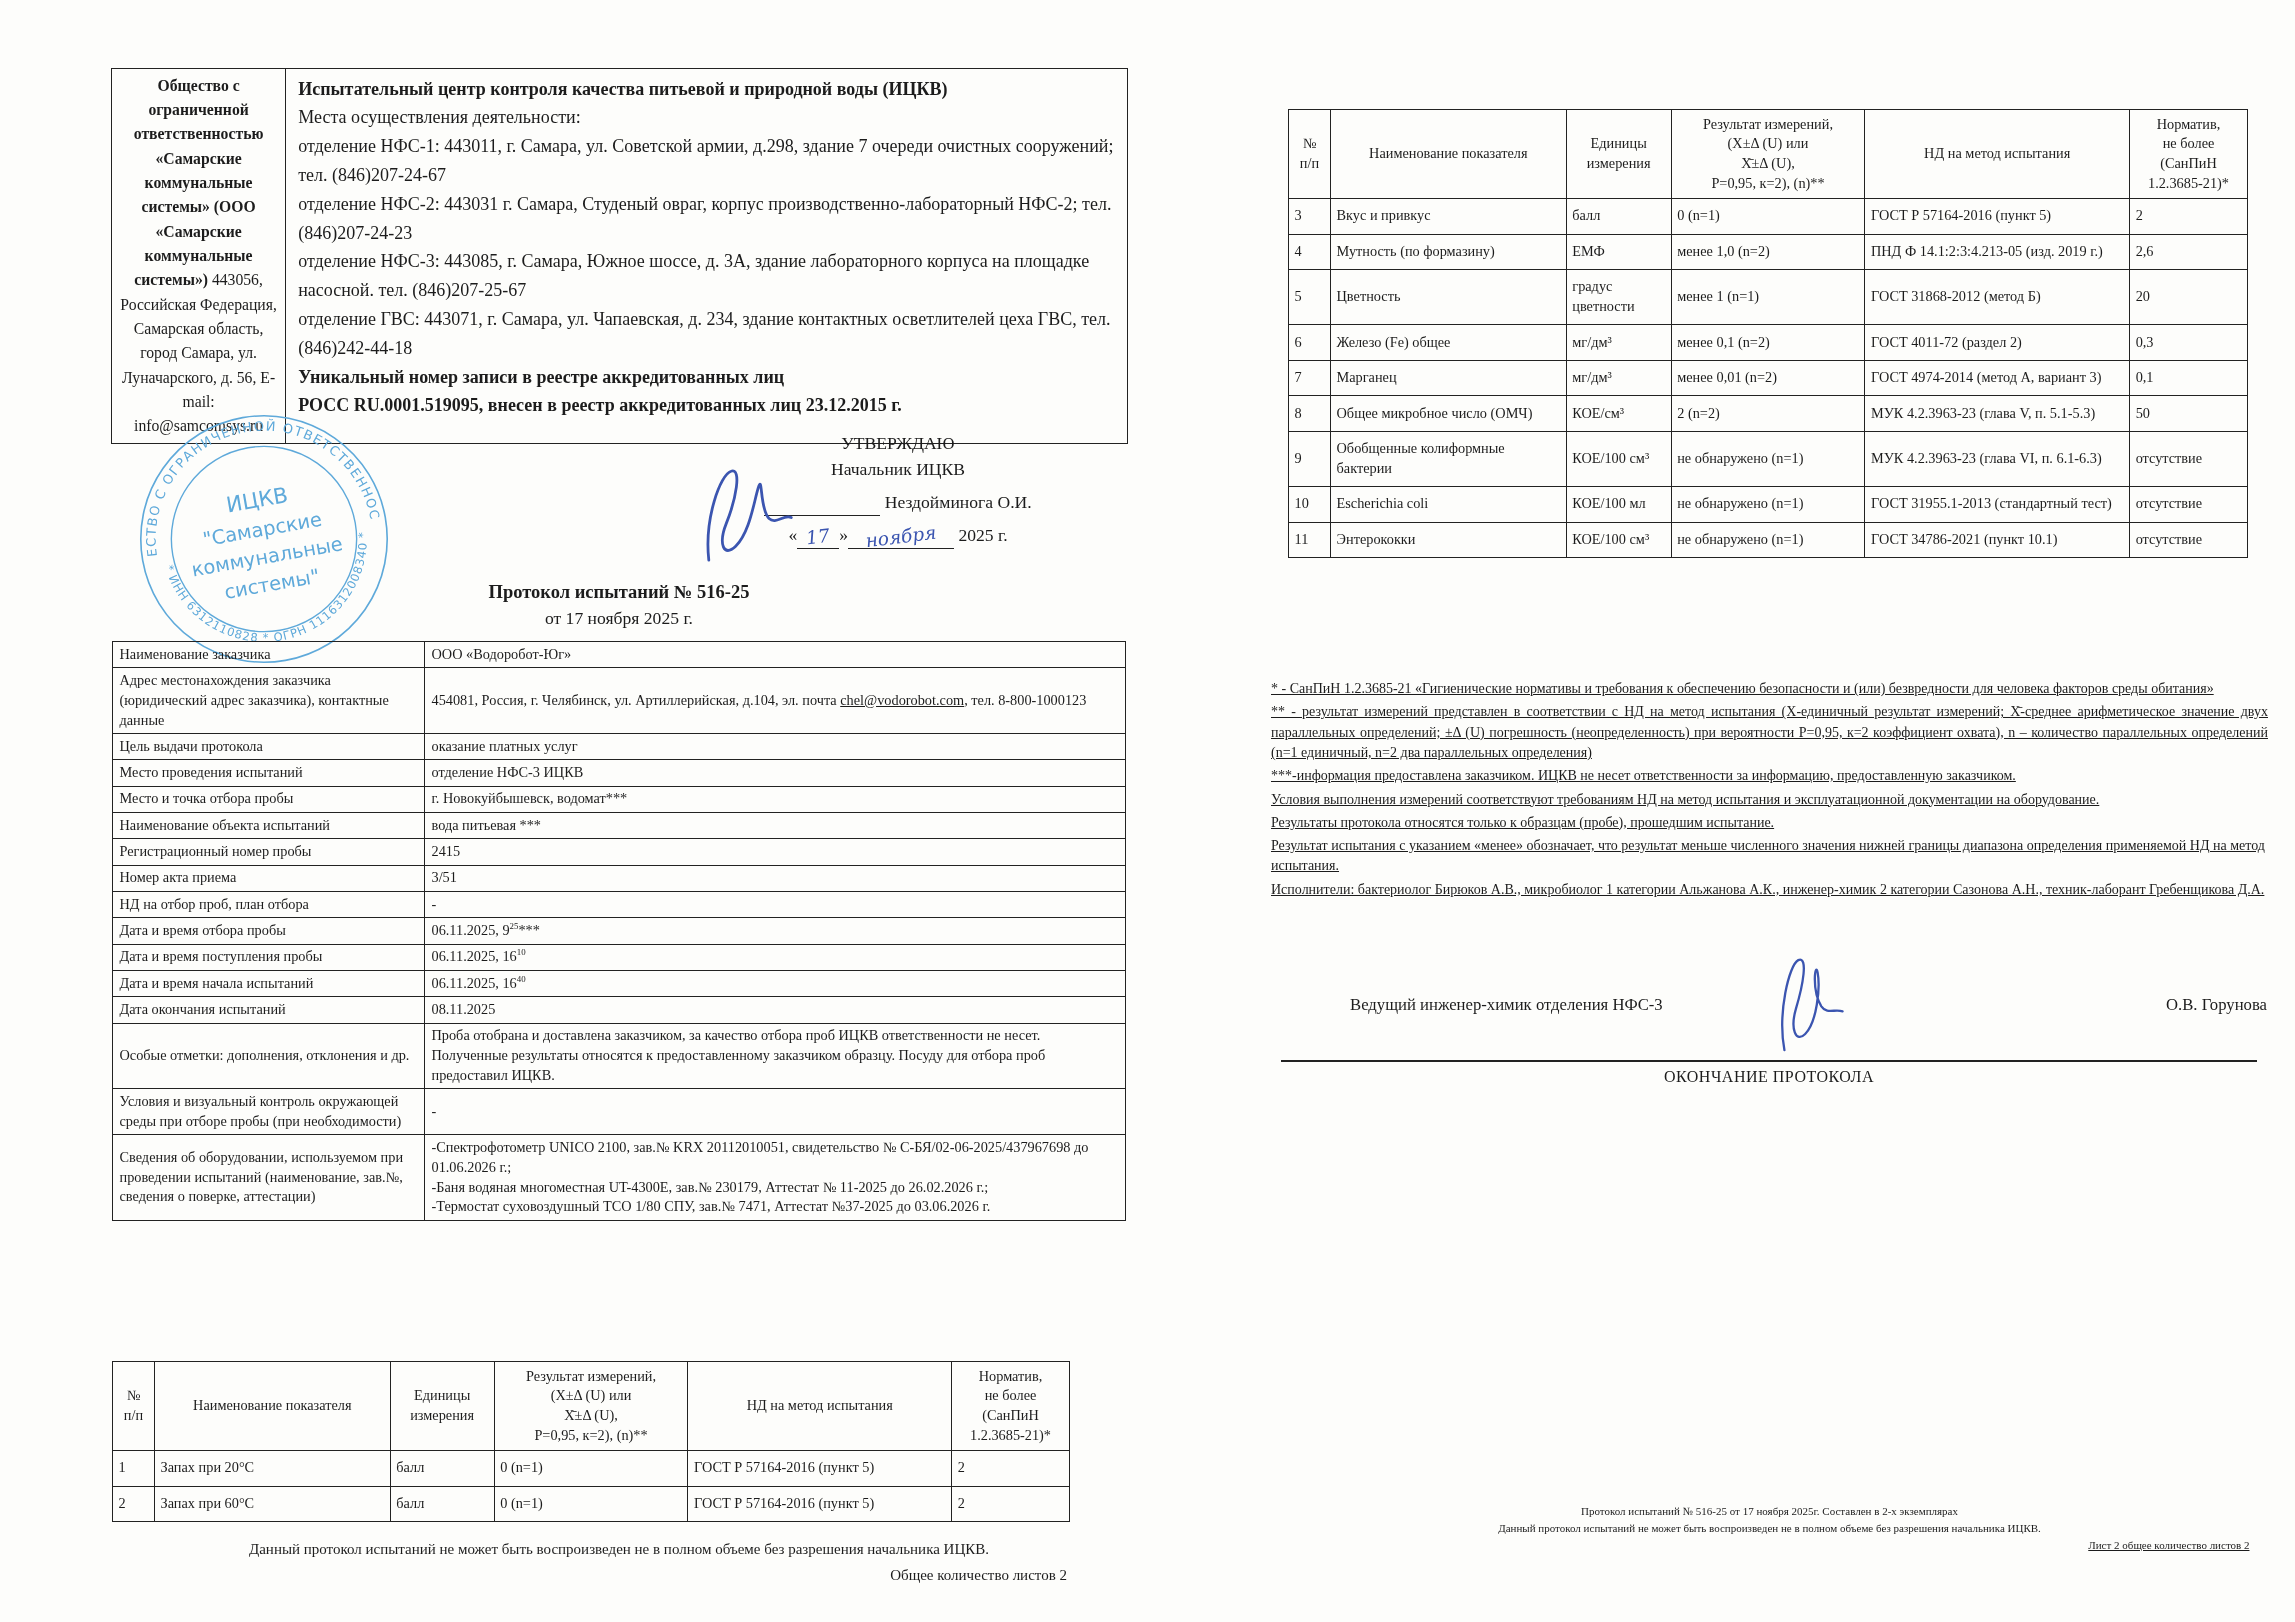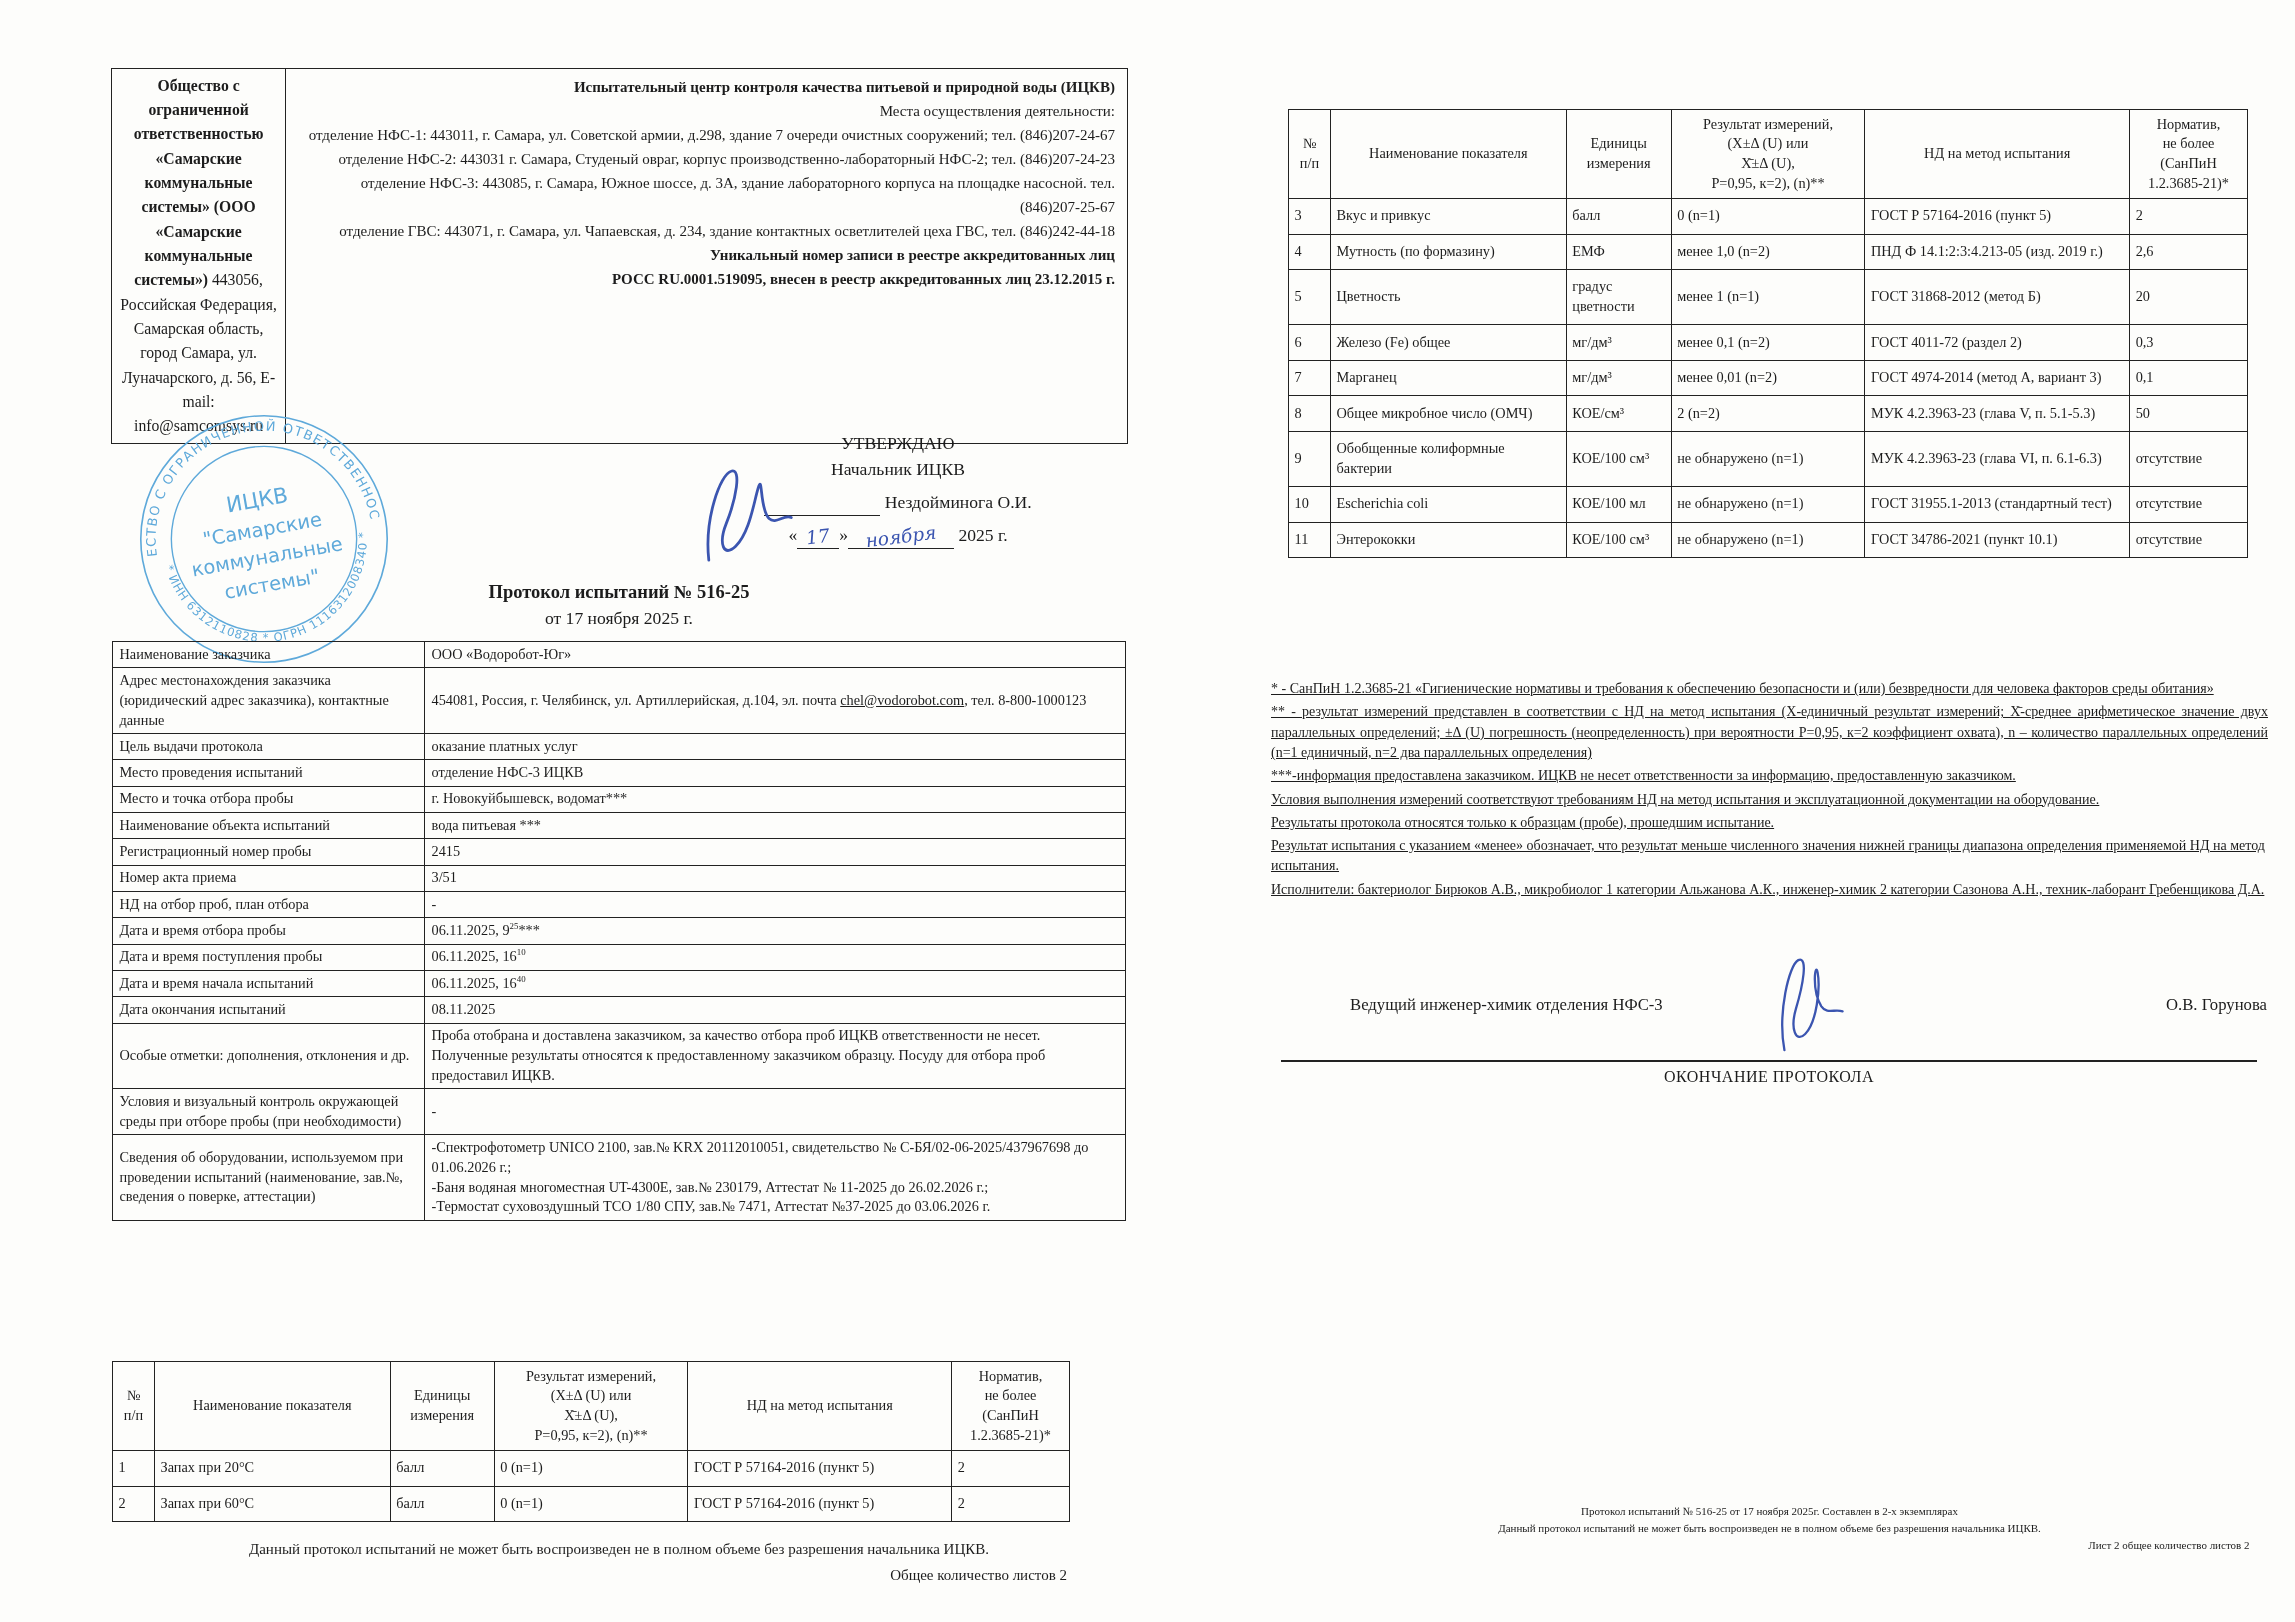--- a/index.html
+++ b/index.html
@@ -5,21 +5,21 @@
   html,body{margin:0;padding:0;background:#ffffff;}
   .canvas{position:relative;width:2295px;height:1623px;background:#fdfdfb;
           font-family:"Liberation Serif","DejaVu Serif",serif;color:#1c1c1c;overflow:hidden;}
   .abs{position:absolute;}
 
   
   .hdr-table{left:111px;top:68px;width:1015px;border:1.9px solid #222;display:flex;background:transparent;}
   .org-cell{width:162px;border-right:1.9px solid #222;padding:4.6px 5.6px;text-align:center;
             font-size:15.7px;line-height:1.55;}
   .org-name{font-weight:bold;}
-  .center-cell{flex:1;padding:5.6px 12px;text-align:right;font-size:15px;line-height:1.6;}
+  .center-cell{flex:1;padding:5.6px 12px;text-align:left;font-size:18px;line-height:1.6;}
   .b{font-weight:bold;}
 
   
   .stamp{left:132px;top:407px;width:264px;height:264px;}
   .stamp text{fill:#5ea9da;font-family:"DejaVu Sans",sans-serif;}
 
   
   .approve{left:662px;top:430px;width:472px;font-size:17.6px;text-align:center;line-height:1.5;}
   .approve .sigrow{margin-top:6.5px;}
   .blank{display:inline-block;border-bottom:1.4px solid #222;height:18.5px;vertical-align:bottom;position:relative;}
@@ -58,21 +58,21 @@
   .fnotes p{margin:0 0 2.8px 0;text-decoration:underline;}
   .just{text-align:justify;}
   .signoff{left:1271px;top:995px;width:996px;display:flex;align-items:center;font-size:16.7px;}
   .signoff .role{margin-left:79px;}
   .signoff .name{margin-left:auto;font-family:Liberation Serif, serif;}
   .endblock{left:1281px;top:1060px;width:976px;text-align:center;}
   .endblock .rule{height:1.9px;background:#222;}
   .endblock .lbl{font-size:16px;margin-top:6.5px;letter-spacing:0.5px;}
   .foot2{left:1271px;top:1503px;width:997px;font-size:11px;line-height:1.55;}
   .foot2 .c{text-align:center;}
-  .foot2 .r{text-align:right;padding-right:18.5px;}
+  .foot2 .r{text-align:right;padding-right:18.5px;text-decoration:underline;}
 </style>
 </head>
 <body>
 
 <div class="canvas">
 
   <div class="abs hdr-table">
     <div class="org-cell">
       <span class="org-name">Общество с ограниченной ответственностью «Самарские коммунальные системы» (ООО «Самарские коммунальные системы»)</span>
       <span>443056, Российская Федерация, Самарская область, город Самара, ул. Луначарского, д. 56,</span>

